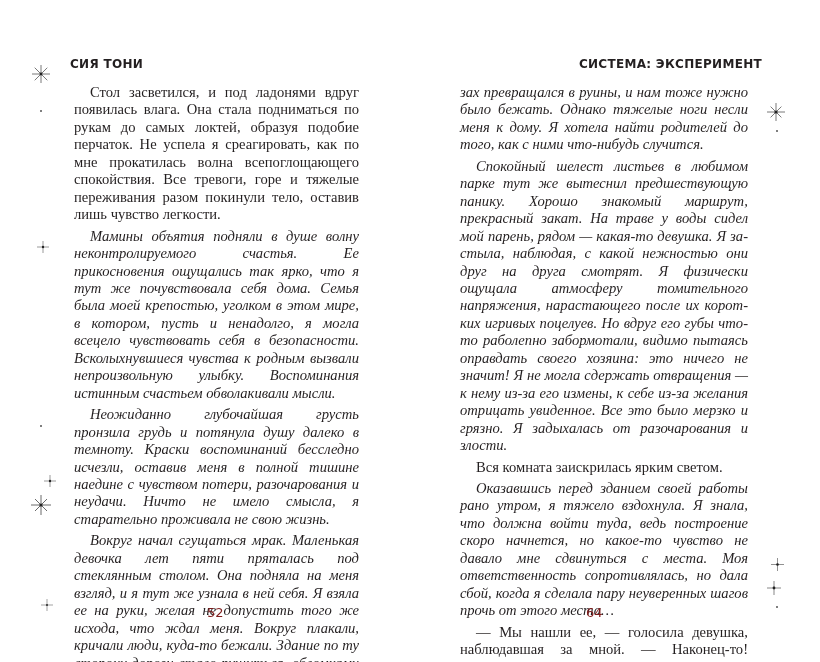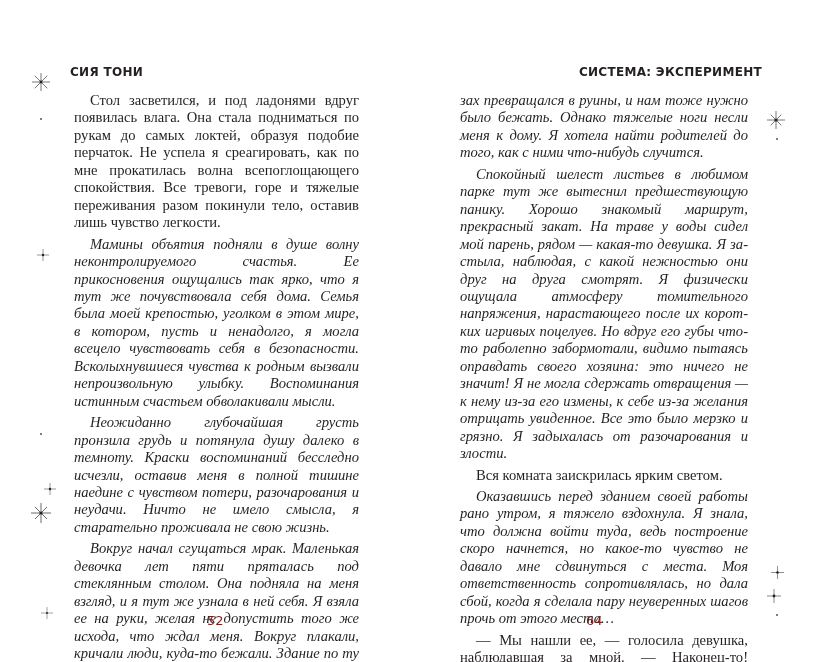--- a/index.html
+++ b/index.html
@@ -1,18 +1,18 @@
 <!DOCTYPE html>
 <html><head>
 <meta charset="utf-8">
 <style>
   html, body { margin:0; padding:0; }
   body { width:820px; height:662px; background:#ffffff; position:relative; overflow:hidden;
          font-family:"DejaVu Serif", "Liberation Serif", serif; color:#231f20; }
-  .page { position:absolute; top:16px; height:520px; width:410px; }
+  .page { position:absolute; top:8px; height:520px; width:410px; }
   #left-page { left:0; }
   #right-page { left:410px; }
   .running-head { position:absolute; top:49px; font-family:"DejaVu Sans", "Liberation Sans", sans-serif;
                   font-weight:bold; font-size:12px; letter-spacing:0.3px; color:#231f20; }
   #left-page .running-head { left:70px; }
   #right-page .running-head { right:58px; text-align:center; }
   .text-block { position:absolute; top:72px; width:293px; font-family:"Liberation Serif", serif;
                 font-size:14.6px; line-height:17.45px; }
   #left-page .text-block { left:70px; }
   #right-page .text-block { left:46px; width:296px; }

